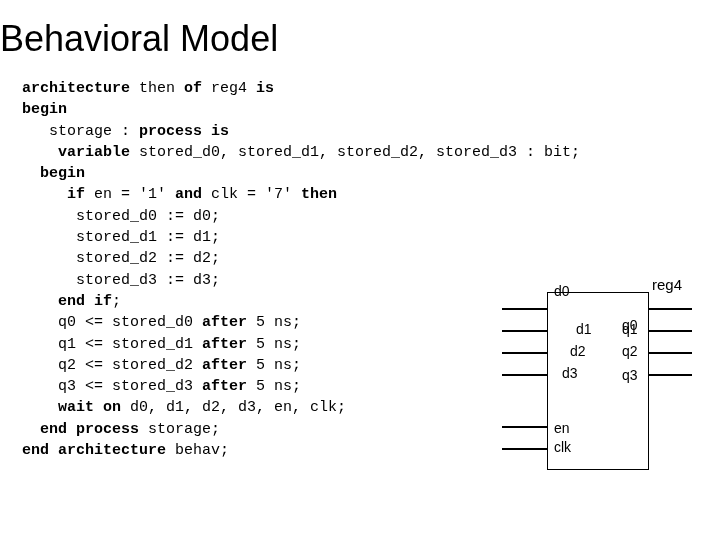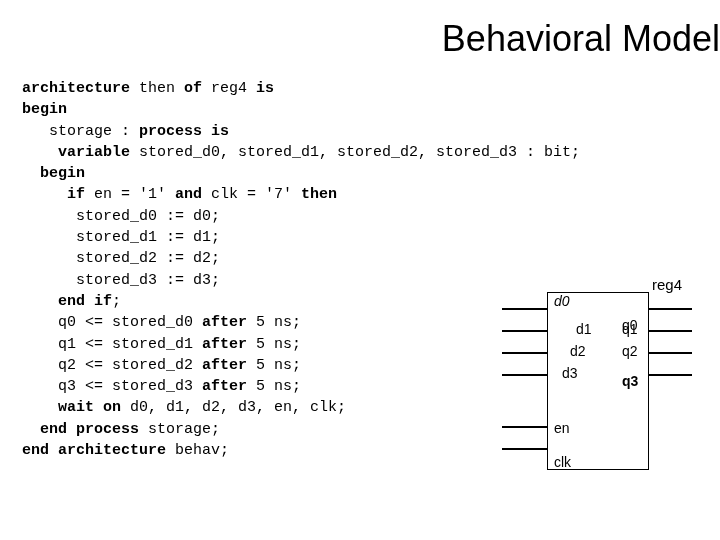--- a/index.html
+++ b/index.html
@@ -6,21 +6,21 @@
     margin: 0;
     padding: 0;
     width: 720px;
     height: 540px;
     background: #ffffff;
     font-family: Arial, Helvetica, sans-serif;
     position: relative;
     overflow: hidden;
   }
   .title {
-    text-align: right;
+    text-align: left;
     font-size: 36px;
     font-weight: normal;
     margin-top: 18px;
     margin-bottom: 18px;
     font-family: Arial, Helvetica, sans-serif;
   }
   .code {
     font-family: "Courier New", Courier, monospace;
     font-size: 15px;
     line-height: 1.42;
@@ -84,34 +84,34 @@
 <span>    q3 &lt;= stored_d3 </span><span class="kw">after</span><span> 5 ns;</span>
 <span>    </span><span class="kw">wait on</span><span> d0, d1, d2, d3, en, clk;</span>
 <span>  </span><span class="kw">end process</span><span> storage;</span>
 <span></span><span class="kw">end architecture</span><span> behav;</span></div>
 
 <div class="diagram">
   <div class="box"></div>
   <div class="reg-label">reg4</div>
 
   <div class="wire" style="left:0;top:28px;width:45px;"></div>
-  <div class="pin-label" style="left:52px;top:13px;font-style:italic;">d0</div>
+  <div class="pin-label" style="left:52px;top:3px;">d0</div>
   <div class="wire" style="left:0;top:50px;width:45px;"></div>
   <div class="pin-label" style="left:52px;top:41px;margin-left:22px;">d1</div>
   <div class="wire" style="left:0;top:72px;width:45px;"></div>
   <div class="pin-label" style="left:52px;top:63px;margin-left:16px;">d2</div>
   <div class="wire" style="left:0;top:94px;width:45px;"></div>
   <div class="pin-label" style="left:60px;top:85px;">d3</div>
 
   <div class="wire" style="left:0;top:146px;width:45px;"></div>
   <div class="pin-label" style="left:52px;top:140px;">en</div>
   <div class="wire" style="left:0;top:168px;width:45px;"></div>
-  <div class="pin-label" style="left:52px;top:174px;">clk</div>
+  <div class="pin-label" style="left:52px;top:159px;">clk</div>
 
   <div class="wire" style="left:146px;top:28px;width:44px;"></div>
   <div class="pin-label" style="left:120px;top:37px;">q0</div>
   <div class="wire" style="left:146px;top:50px;width:44px;"></div>
   <div class="pin-label" style="left:120px;top:41px;">q1</div>
   <div class="wire" style="left:146px;top:72px;width:44px;"></div>
   <div class="pin-label" style="left:120px;top:63px;">q2</div>
   <div class="wire" style="left:146px;top:94px;width:44px;"></div>
-  <div class="pin-label" style="left:120px;top:93px;font-weight:bold;">q3</div>
+  <div class="pin-label" style="left:120px;top:87px;">q3</div>
 </div>
 
 </body></html>

